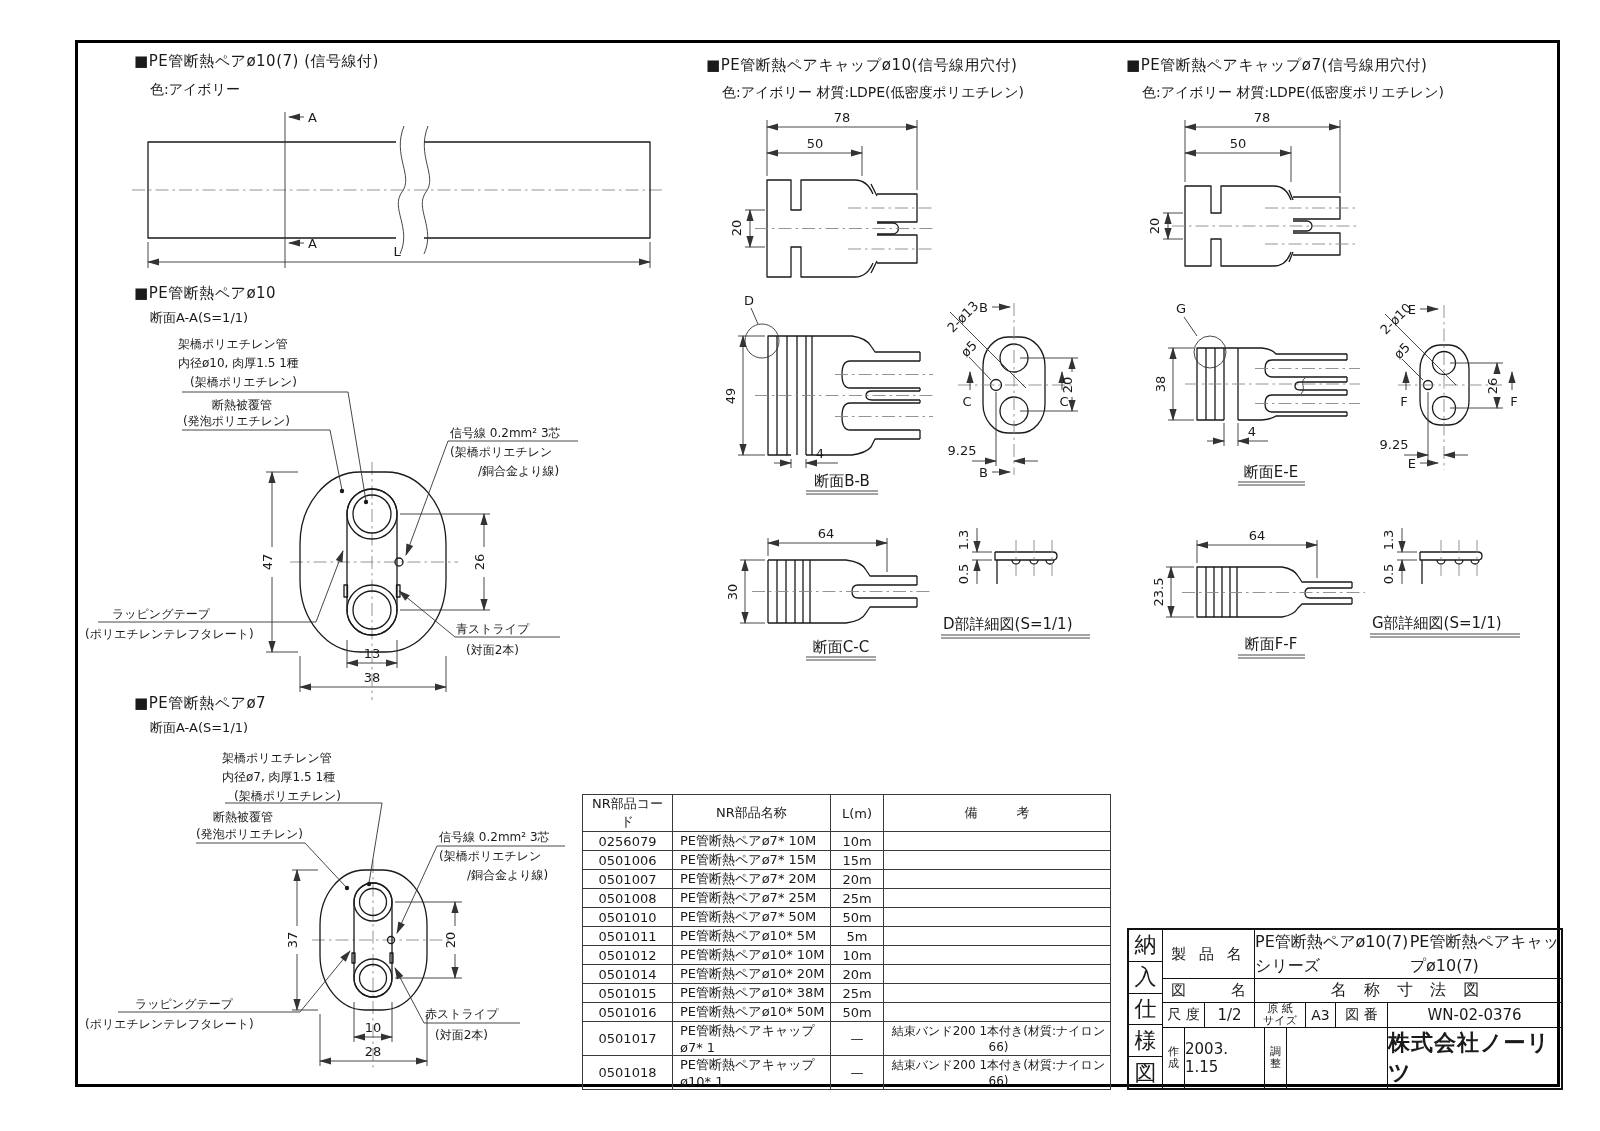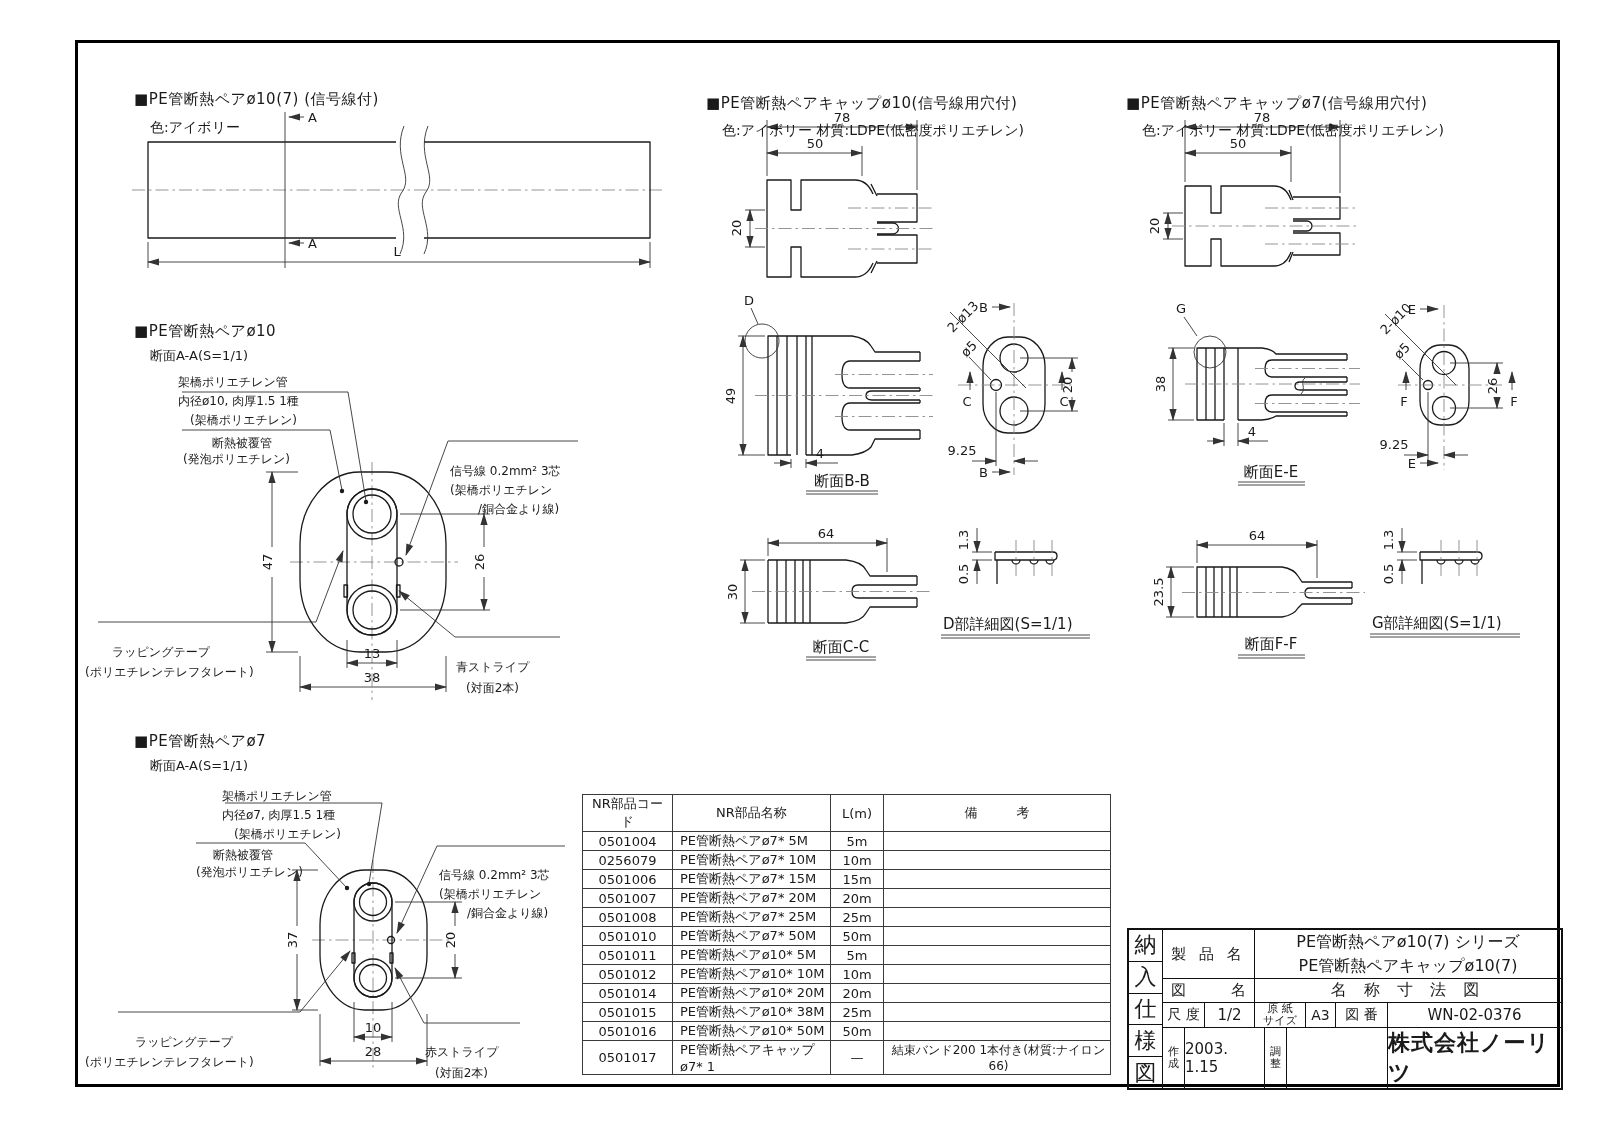--- a/index.html
+++ b/index.html
@@ -1,19 +1,19 @@
 <!DOCTYPE html>
 <html><head>
 <meta charset="utf-8">
 <style>
   html,body{margin:0;padding:0;background:#e8e8e8;}
   #canvas{position:relative;width:1600px;height:1131px;background:#ffffff;overflow:hidden;
           font-family:"DejaVu Sans","Liberation Sans",sans-serif;color:#1a1a1a;}
   #frame{position:absolute;left:75px;top:40px;width:1485px;height:1047px;border:3px solid #000;box-sizing:border-box;}
-  .abs{position:absolute;white-space:nowrap;margin-top:38px;}
+  .abs{position:absolute;white-space:nowrap;}
   .ttl{font-size:15px;letter-spacing:.5px;}
   .note{font-size:14px;}
   .sub{font-size:13px;}
   .lbl{font-size:12px;line-height:19px;}
   svg{position:absolute;left:0;top:0;}
   svg text{font-family:"DejaVu Sans","Liberation Sans",sans-serif;font-size:13px;fill:#1a1a1a;}
   svg text.big{font-size:15px;}
   .ol{stroke:#1a1a1a;stroke-width:1.3;fill:none;stroke-linejoin:round;}
   .thin{stroke:#333;stroke-width:.9;fill:none;}
   .dim{stroke:#333;stroke-width:.9;fill:none;}
@@ -402,26 +402,20 @@
       <thead>
         <tr>
           <th>NR部品コード</th>
           <th>NR部品名称</th>
           <th>L(m)</th>
           <th>備　　　考</th>
         </tr>
       </thead>
       <tbody>
           <tr>
-            <td class="c0">0501004</td>
-            <td class="c1">PE管断熱ペアø7* 5M</td>
-            <td class="c2">5m</td>
-            <td class="c3"></td>
-          </tr>
-          <tr>
             <td class="c0">0256079</td>
             <td class="c1">PE管断熱ペアø7* 10M</td>
             <td class="c2">10m</td>
             <td class="c3"></td>
           </tr>
           <tr>
             <td class="c0">0501006</td>
             <td class="c1">PE管断熱ペアø7* 15M</td>
             <td class="c2">15m</td>
             <td class="c3"></td>
@@ -470,39 +464,45 @@
           </tr>
           <tr>
             <td class="c0">0501016</td>
             <td class="c1">PE管断熱ペアø10* 50M</td>
             <td class="c2">50m</td>
             <td class="c3"></td>
           </tr>
           <tr>
             <td class="c0">0501017</td>
             <td class="c1">PE管断熱ペアキャップø7* 1</td>
+            <td class="c2">—</td>
+            <td class="c3">結束バンド200 1本付き(材質:ナイロン66)</td>
+          </tr>
+          <tr>
+            <td class="c0">0501018</td>
+            <td class="c1">PE管断熱ペアキャップø10* 1</td>
             <td class="c2">—</td>
             <td class="c3">結束バンド200 1本付き(材質:ナイロン66)</td>
           </tr>
         </tbody>
     </table>
   </div>
 
   <div id="tblock">
     <div id="tb-left">
       <div style="border-bottom:1px solid #111">納</div>
       <div style="border-bottom:1px solid #111">入</div>
       <div style="border-bottom:1px solid #111">仕</div>
       <div style="border-bottom:1px solid #111">様</div>
       <div>図</div>
     </div>
     <div id="tb-right">
       <div class="tb-row" style="height:57px">
         <div class="tb-cell" style="width:92px;font-size:15px;letter-spacing:4px">製  品  名</div>
-        <div class="tb-cell" style="flex:1;flex-direction:column;font-size:16px;line-height:24px">
+        <div class="tb-cell" style="flex:1;flex-direction:row;font-size:16px;line-height:24px">
           <div>PE管断熱ペアø10(7) シリーズ</div>
           <div>PE管断熱ペアキャップø10(7)</div>
         </div>
       </div>
       <div class="tb-row" style="height:35px">
         <div class="tb-cell" style="width:92px;font-size:15px">図　　　名</div>
         <div class="tb-cell" style="flex:1;font-size:16px;letter-spacing:6px">名 称 寸 法 図</div>
       </div>
       <div class="tb-row" style="height:35px">
         <div class="tb-cell" style="width:42px;font-size:14px">尺 度</div>

